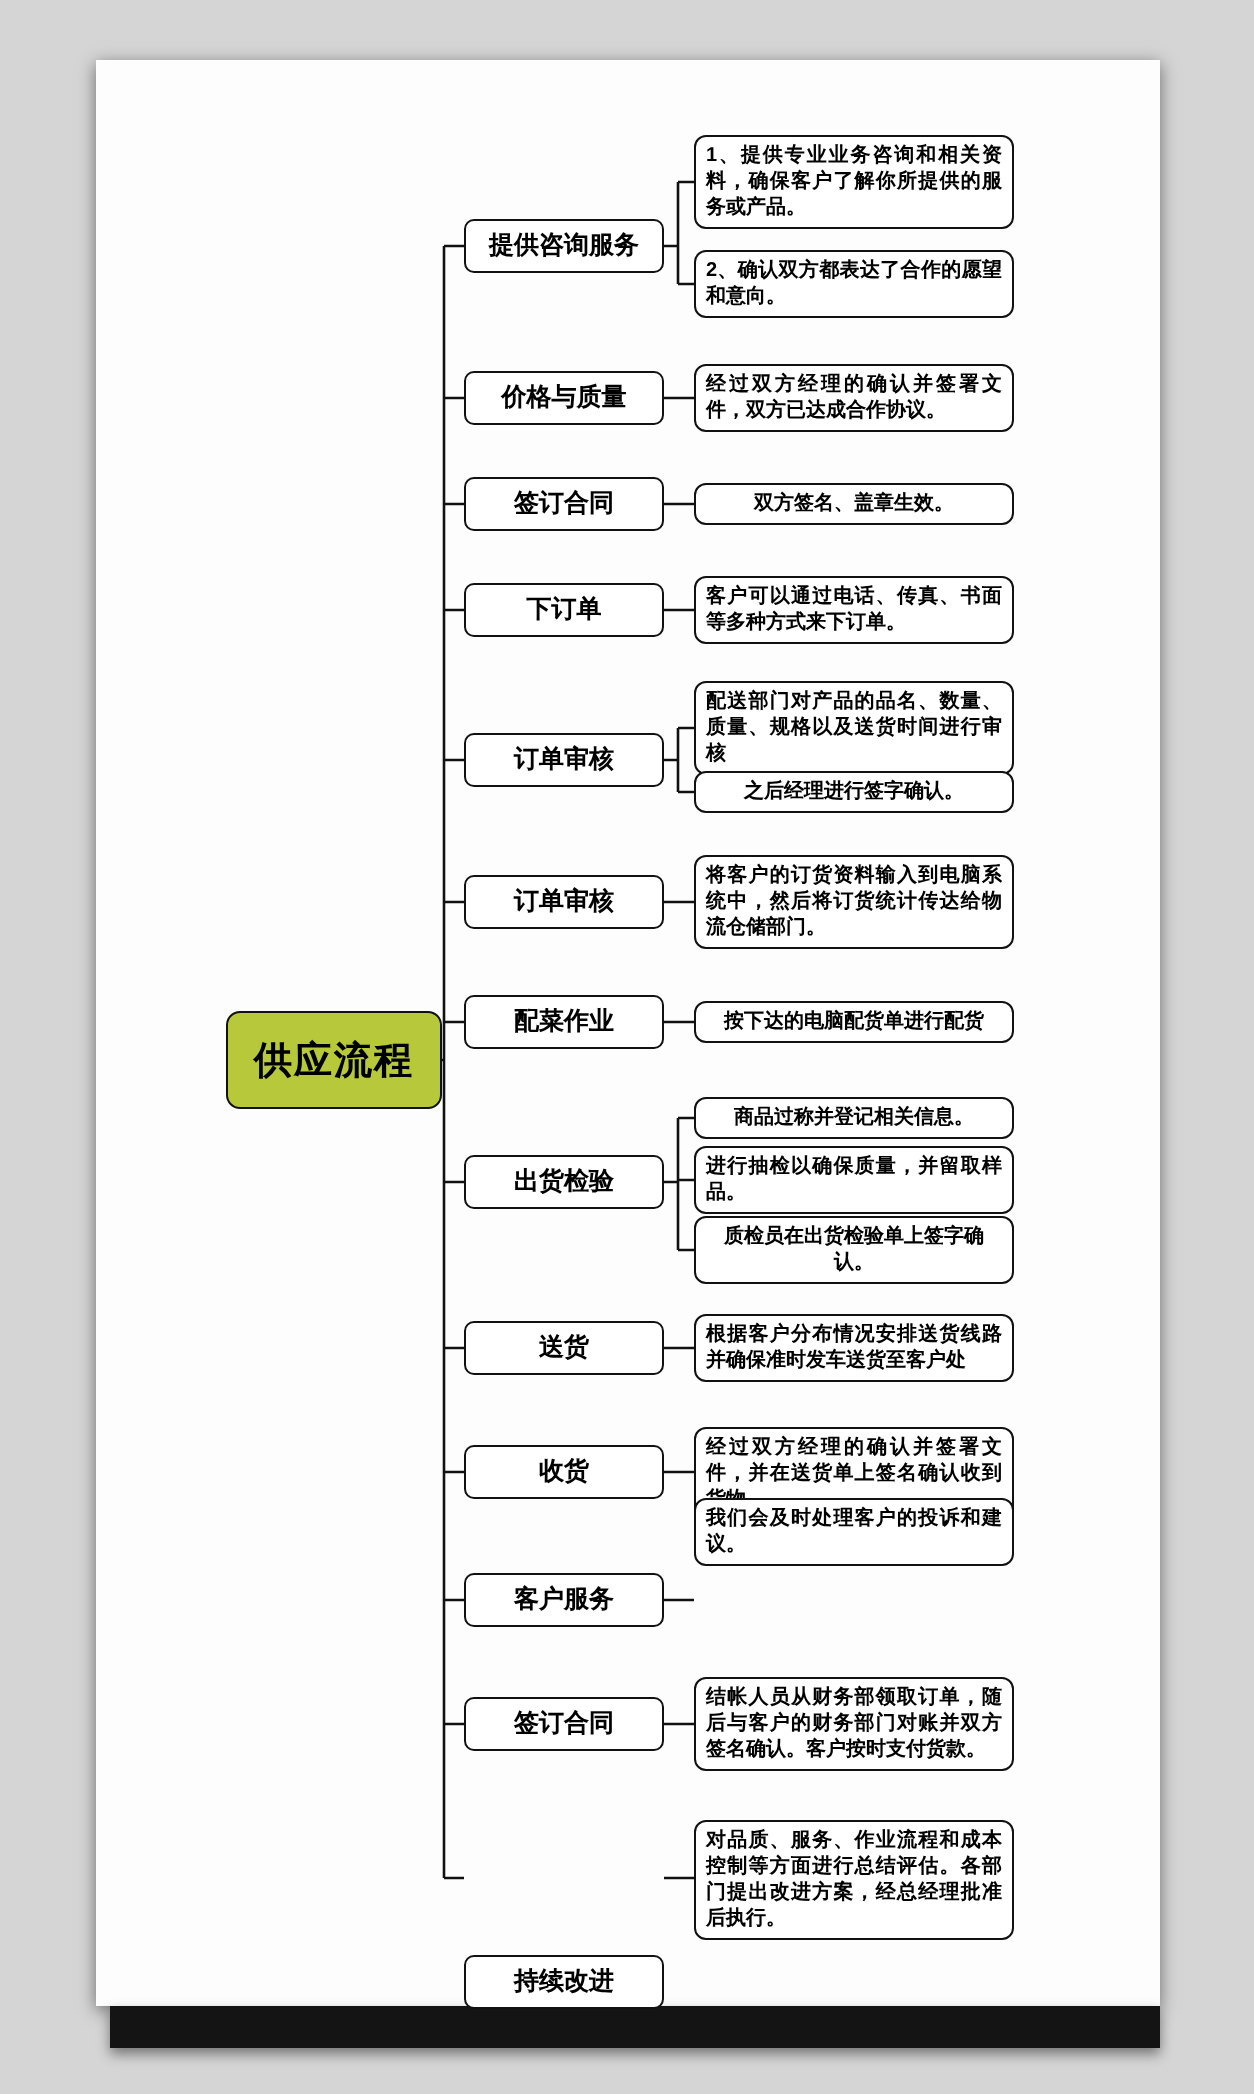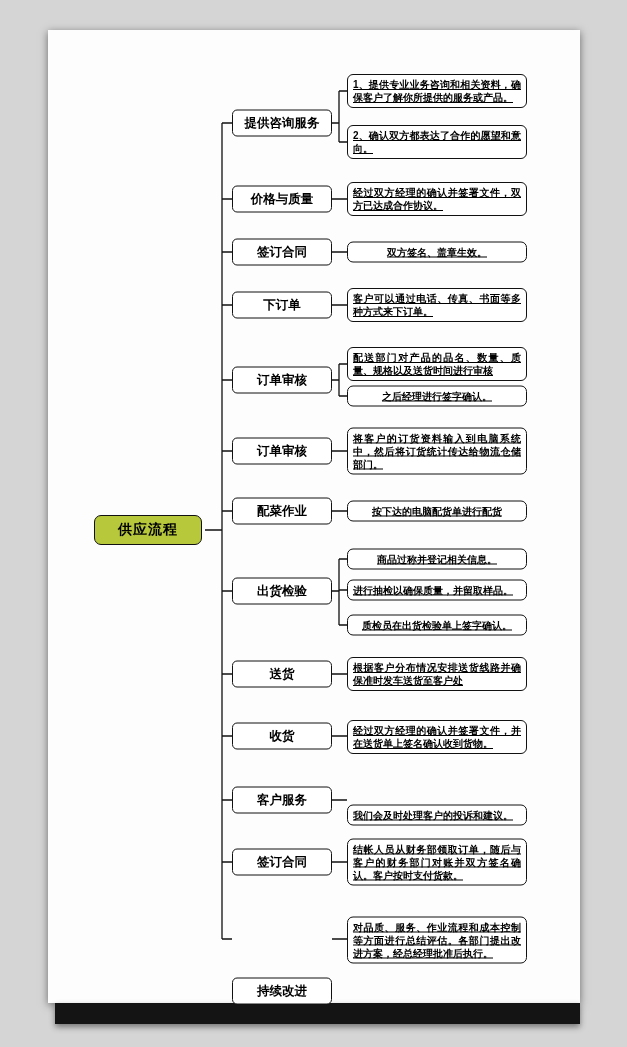--- a/index.html
+++ b/index.html
@@ -25,36 +25,36 @@
   svg.connectors {
     position:absolute; left:0; top:0; pointer-events:none;
   }
   .node {
     position:absolute; transform:translateY(-50%);
     background:#fff; border:1.4px solid var(--line, #111);
     display:flex; align-items:center; justify-content:center;
     color:#000;
   }
   .root-node {
-    left:94px; width:108px; height:30px;
+    left:113px; width:108px; height:49px;
     background: var(--root-fill, #b7c83b);
     border-radius:7px; border-width:1.7px;
-    font-size:14px; font-weight:700; letter-spacing:1px;
+    font-size:19px; font-weight:700; letter-spacing:1px;
   }
   .topic {
     left:232px; width:100px; height:27px;
     border-radius:5px;
     font-size:12.5px; font-weight:700;
   }
   .detail {
-    left:347px; width:180px;
+    left:347px; width:160px;
     border-radius:6px;
     font-size:10px; font-weight:600; line-height:13px;
     padding:3px 5px;
-    display:block; text-align:justify;text-decoration:underline;
+    display:block; text-align:justify;
   }
   .detail.single { text-align:center; }
 </style>
 </head>
 <body>
 
 <div id="canvas">
 
   <div class="page"></div>
   <div class="footer-bar"></div>
@@ -112,19 +112,19 @@
   <div class="node detail single" style="top:511px">按下达的电脑配货单进行配货</div>
 
   <div class="node detail single" style="top:559px">商品过称并登记相关信息。</div>
   <div class="node detail" style="top:590px">进行抽检以确保质量，并留取样品。</div>
   <div class="node detail single" style="top:625px">质检员在出货检验单上签字确认。</div>
 
   <div class="node detail" style="top:674px">根据客户分布情况安排送货线路并确保准时发车送货至客户处</div>
 
   <div class="node detail" style="top:737px">经过双方经理的确认并签署文件，并在送货单上签名确认收到货物。</div>
 
-  <div class="node detail" style="top:815px">我们会及时处理客户的投诉和建议。</div>
+  <div class="node detail" style="top:766px">我们会及时处理客户的投诉和建议。</div>
 
   <div class="node detail" style="top:862px">结帐人员从财务部领取订单，随后与客户的财务部门对账并双方签名确认。客户按时支付货款。</div>
 
   <div class="node detail" style="top:940px">对品质、服务、作业流程和成本控制等方面进行总结评估。各部门提出改进方案，经总经理批准后执行。</div>
 
 </div>
 
 </body></html>

